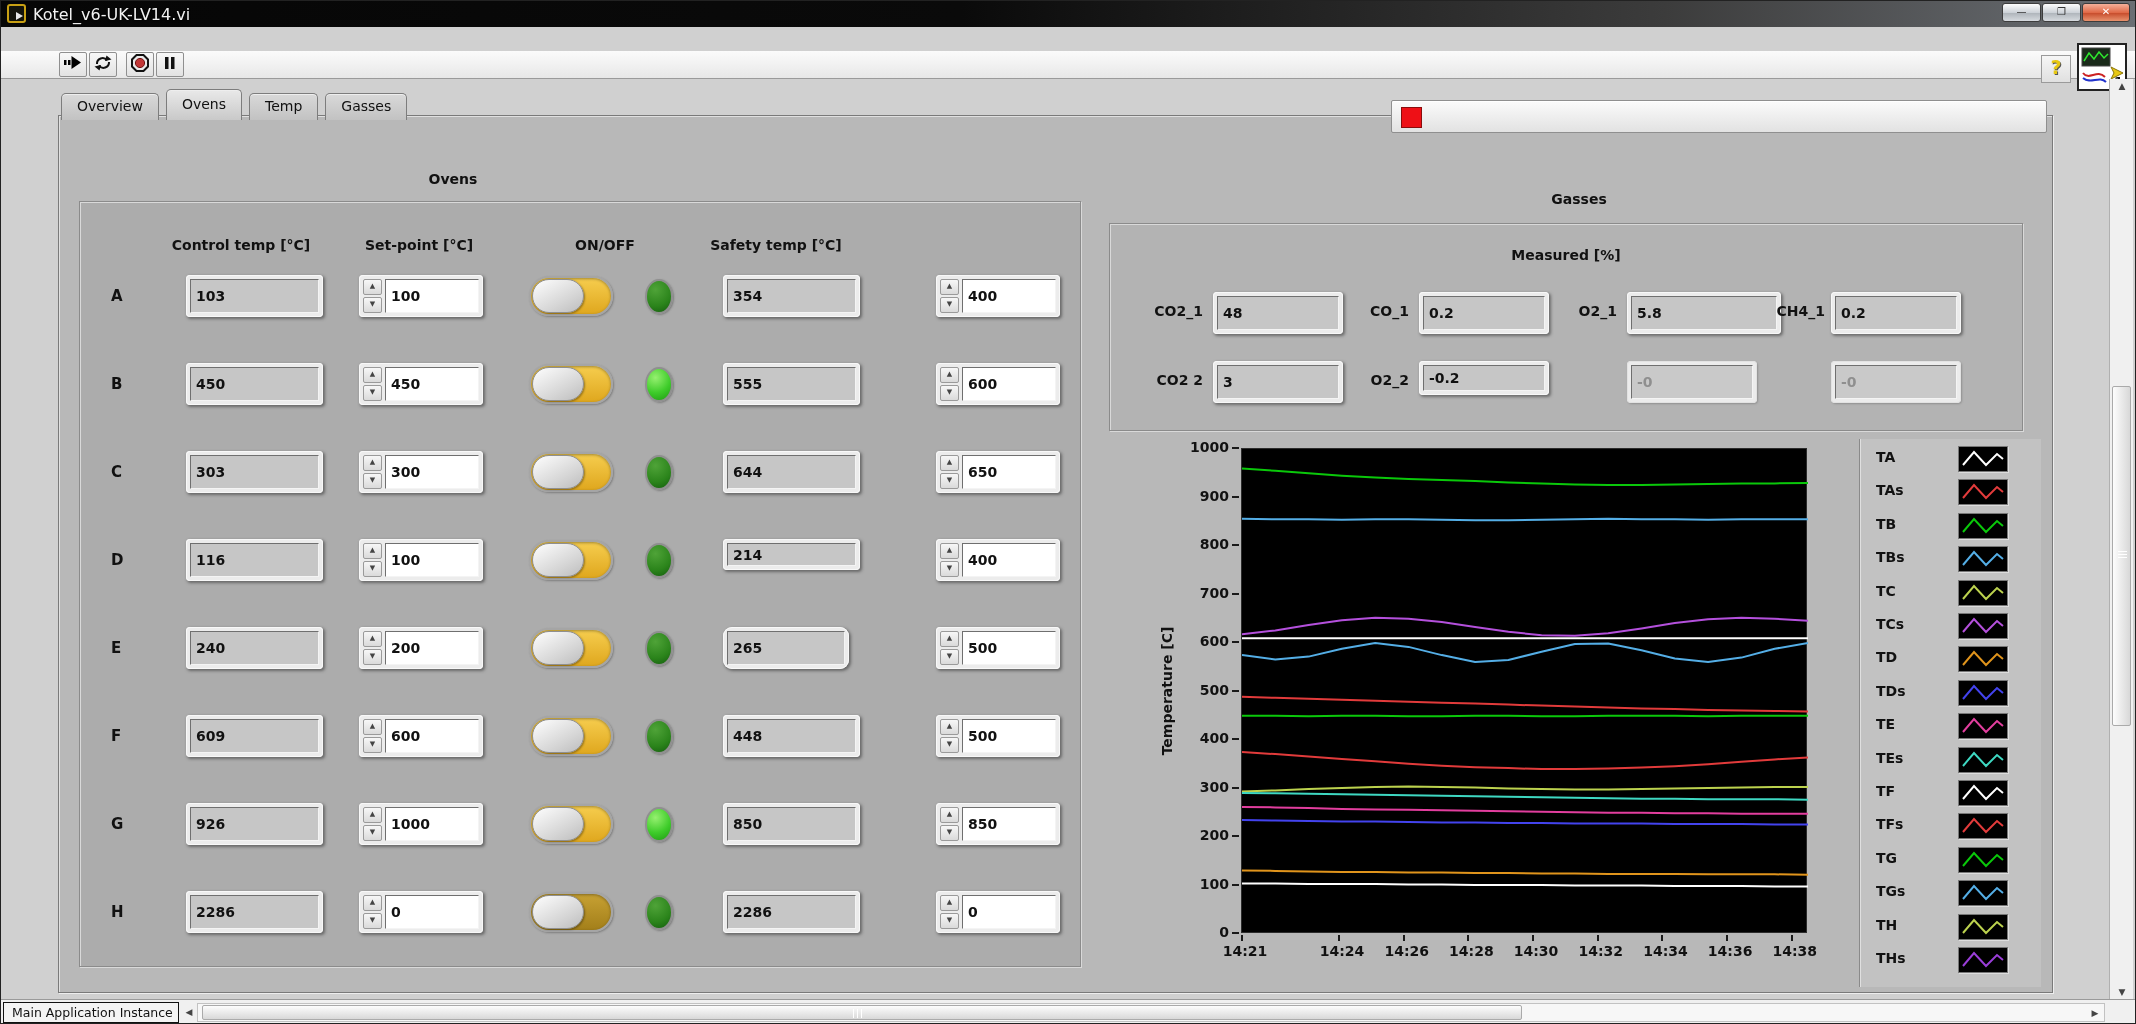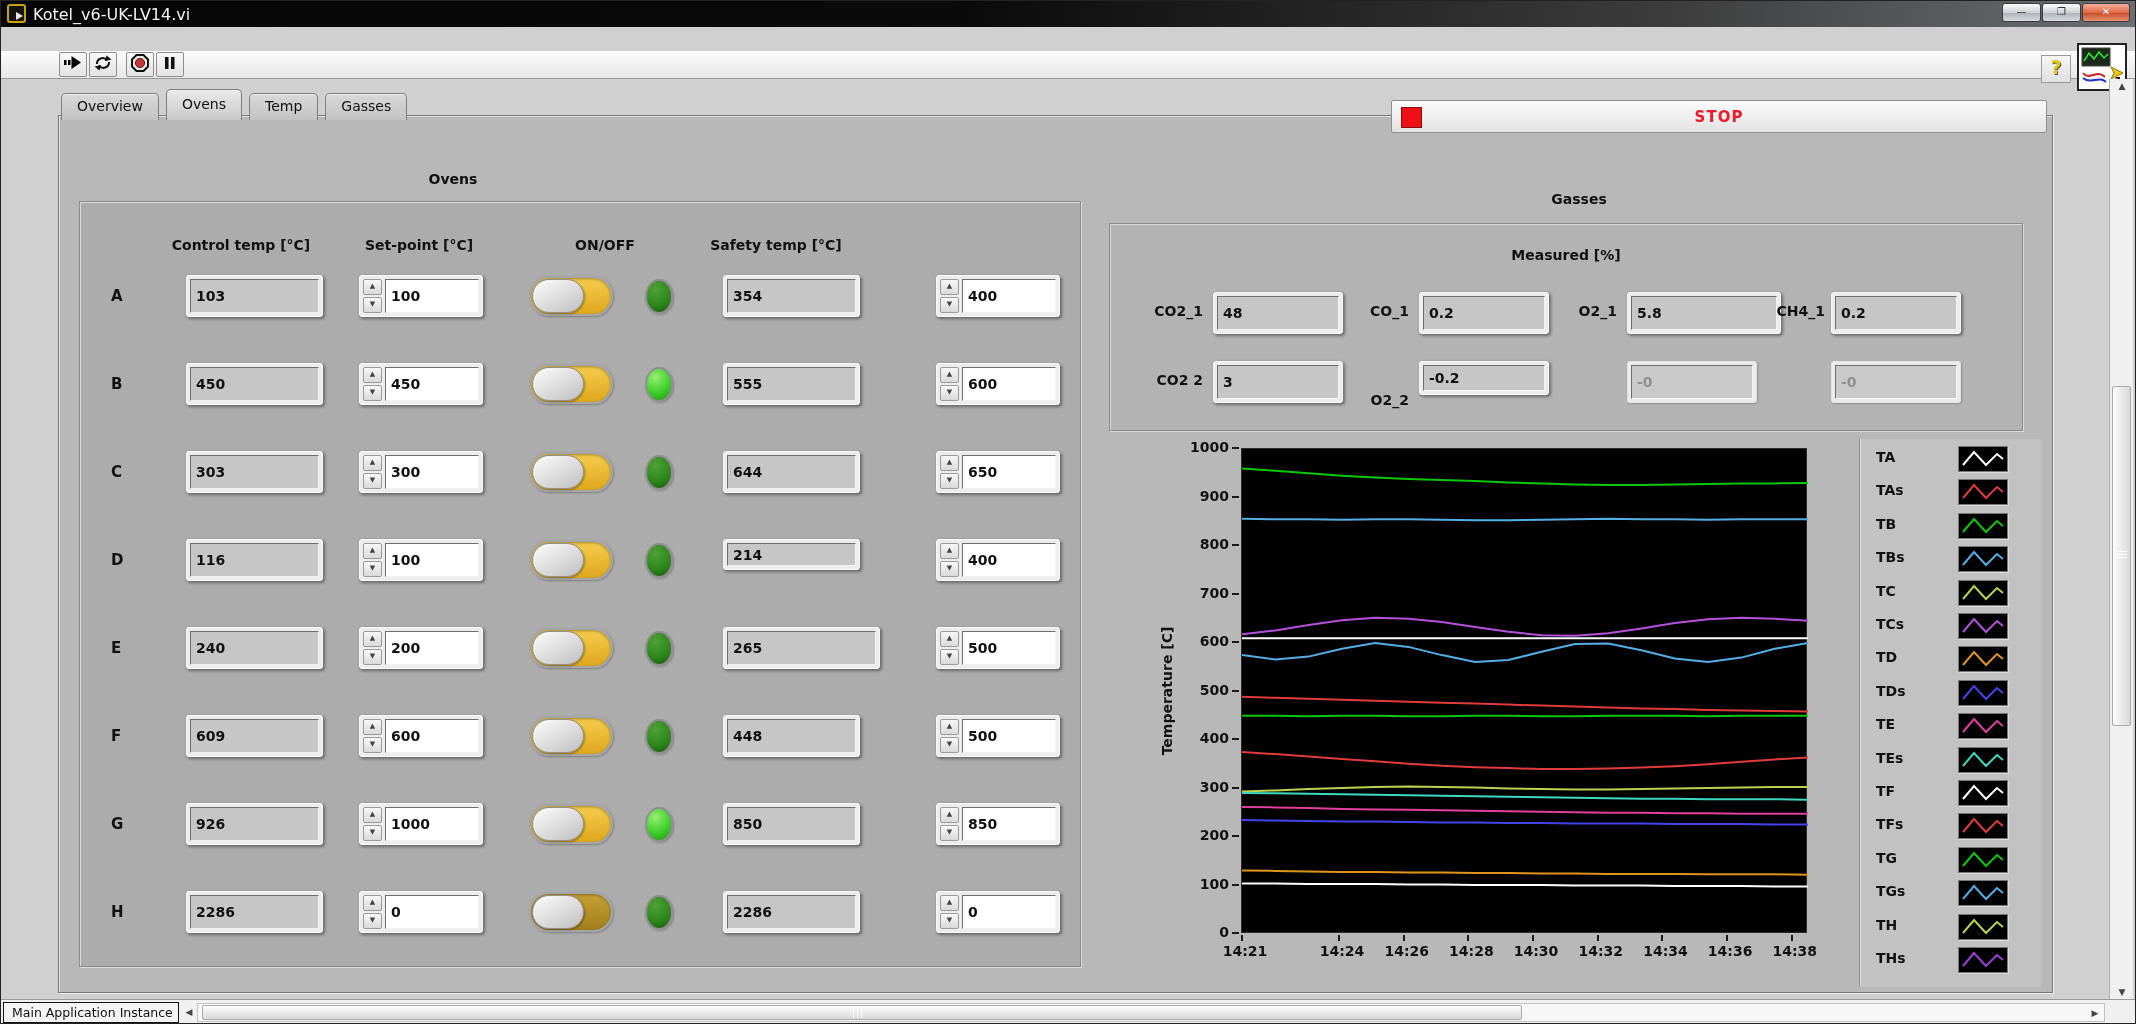--- a/index.html
+++ b/index.html
@@ -183,21 +183,20 @@
   <div class="page"></div>
   <div id="tabs">
       <div class="tab">Overview</div>
       <div class="tab selected">Ovens</div>
       <div class="tab">Temp</div>
       <div class="tab">Gasses</div>
     </div>
 
   <div class="stopbtn">
     <div class="stopsq"></div>
-    <div class="stoplbl">STOP</div>
   </div>
 
   <div class="caption" style="left:452px; top:170px;">Ovens</div>
   <div class="etched" id="ovengroup"></div>
 
   <div class="caption" style="left:1578px; top:190px;">Gasses</div>
   <div class="etched" id="gasbox"></div>
   <div class="caption" style="left:1565px; top:246px;">Measured [%]</div>
 
   <div id="ylabel">Temperature [C]</div>
@@ -473,21 +472,21 @@
           <div class="spinbtn">▲</div>
           <div class="spinbtn">▼</div>
         </div>
         <div class="lvinner fieldwhite" style="flex: 1 1 0%;">200</div>
       </div>
     </div>
     <div class="switch" style="left: 528px; top: 627px;">
       <div class="knob"></div>
     </div>
     <div class="led off" style="left: 644px; top: 630px;"></div>
-    <div class="lvframe ind" style="left: 722px; top: 626px; width: 157px; height: 42px;">
+    <div class="lvframe ind" style="left: 722px; top: 626px; width: 126px; height: 42px; border-radius: 9px;">
       <div class="lvinner">265</div>
     </div>
     <div class="lvframe" style="left: 935px; top: 626px; width: 124px; height: 42px;">
       <div class="spinwrap">
         <div class="spincol">
           <div class="spinbtn">▲</div>
           <div class="spinbtn">▼</div>
         </div>
         <div class="lvinner fieldwhite" style="flex: 1 1 0%;">500</div>
       </div>
@@ -592,21 +591,21 @@
       <div class="lvinner">5.8</div>
     </div>
     <div class="gaslabel" style="left: 1752px; top: 302px; width: 72px;">CH4_1</div>
     <div class="lvframe ind" style="left: 1830px; top: 291px; width: 130px; height: 42px;">
       <div class="lvinner">0.2</div>
     </div>
     <div class="gaslabel" style="left: 1128px; top: 371px; width: 74px;">CO2 2</div>
     <div class="lvframe ind" style="left: 1212px; top: 360px; width: 130px; height: 42px;">
       <div class="lvinner">3</div>
     </div>
-    <div class="gaslabel" style="left: 1342px; top: 391px; width: 66px; text-align: right;">O2_2</div>
+    <div class="gaslabel" style="left: 1342px; top: 371px; width: 66px; text-align: right;">O2_2</div>
     <div class="lvframe ind" style="left: 1418px; top: 360px; width: 130px; height: 34px;">
       <div class="lvinner">-0.2</div>
     </div>
     <div class="lvframe ind disabled" style="left: 1626px; top: 360px; width: 130px; height: 42px;">
       <div class="lvinner">-0</div>
     </div>
     <div class="lvframe ind disabled" style="left: 1830px; top: 360px; width: 130px; height: 42px;">
       <div class="lvinner">-0</div>
     </div>
     <div class="ytick" style="left: 1158px; top: 438px;">1000</div>

